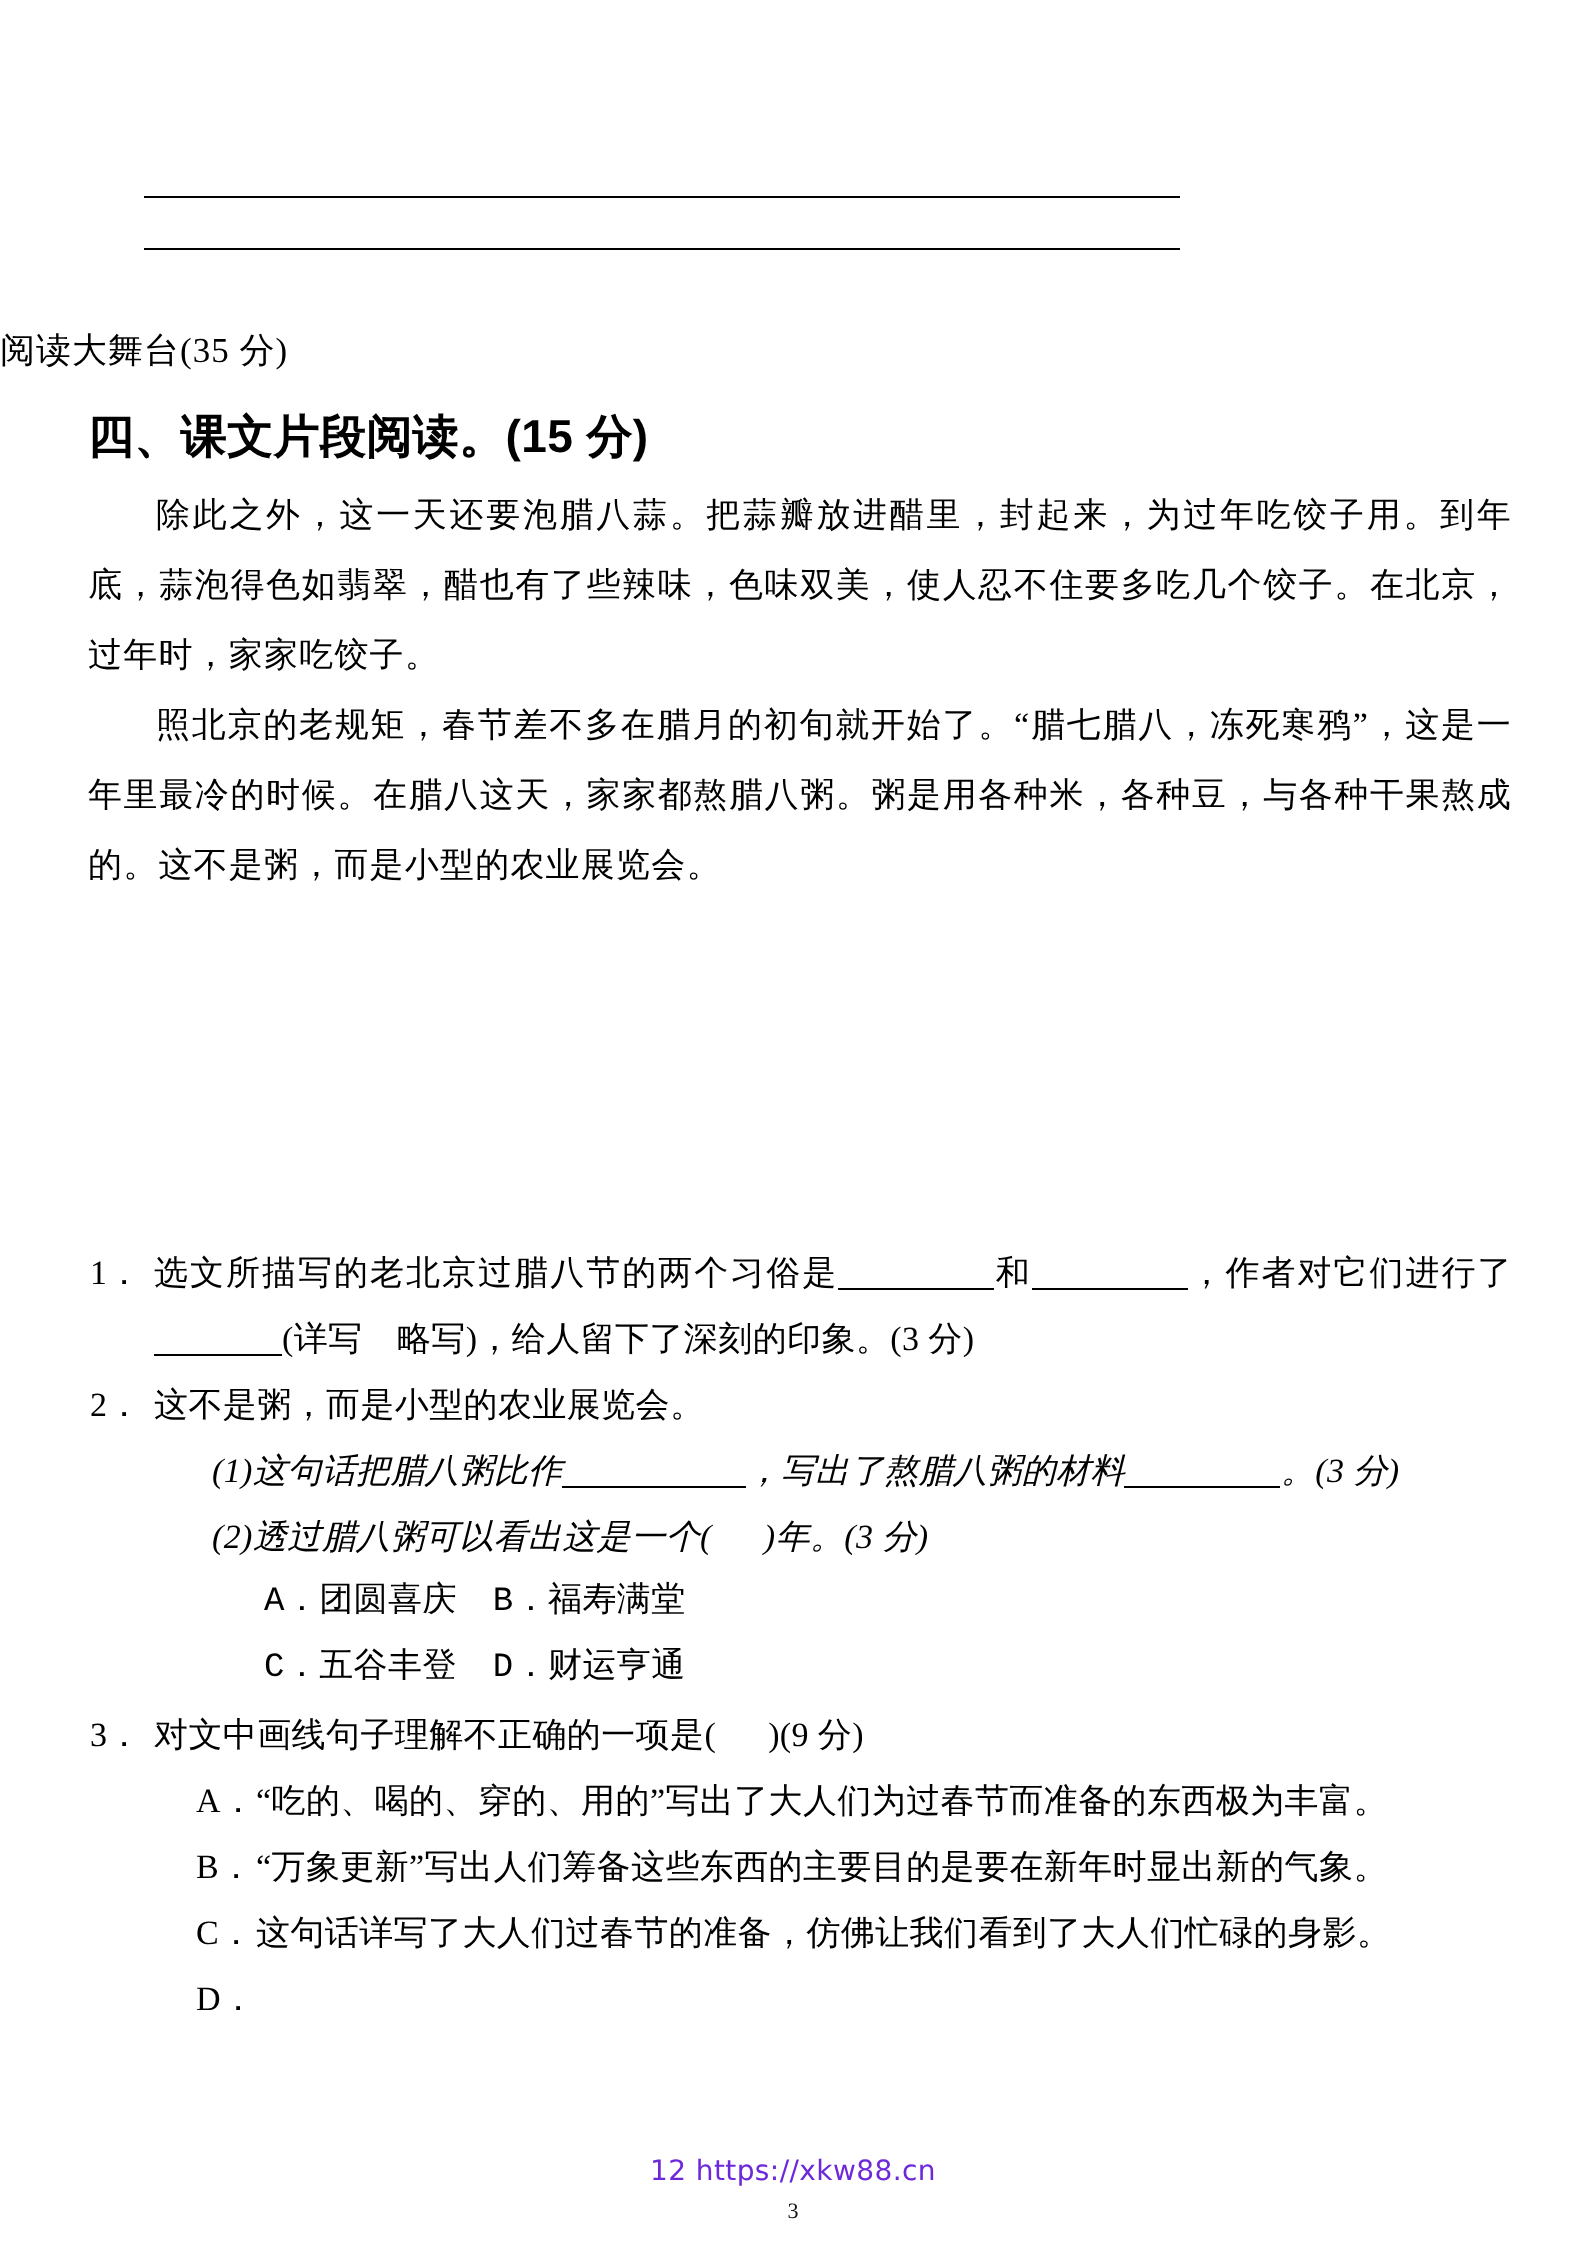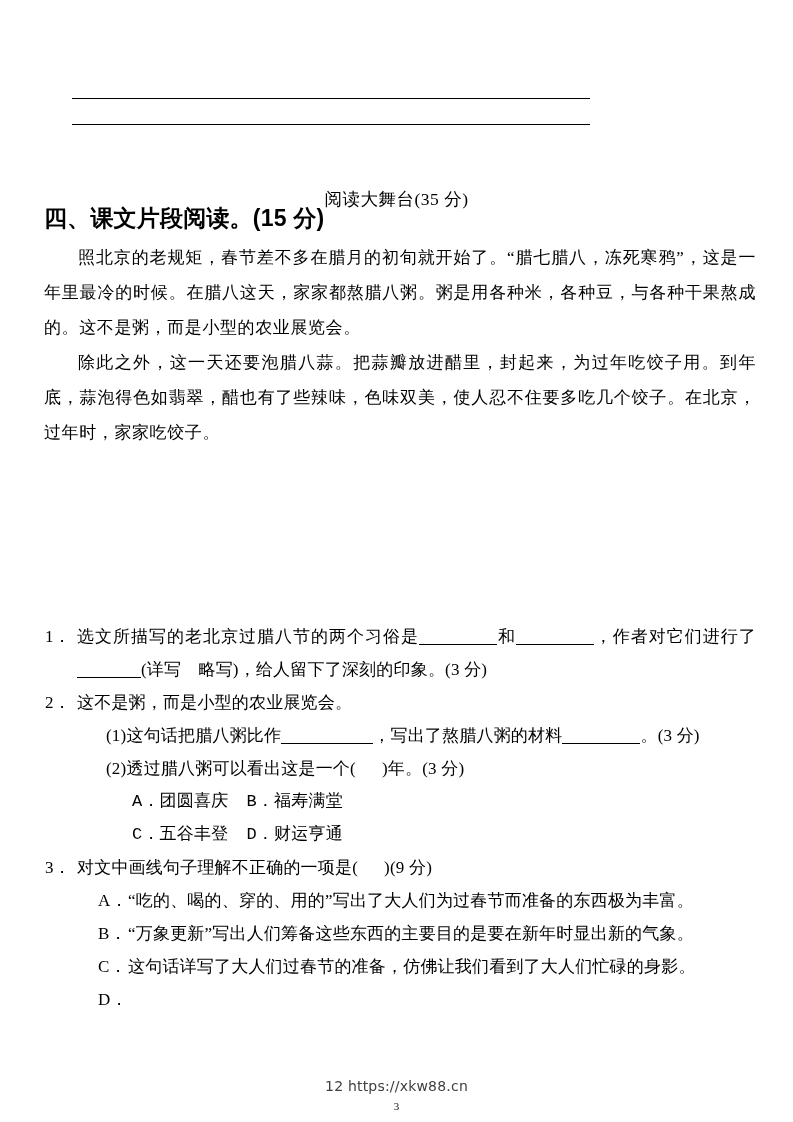--- a/index.html
+++ b/index.html
@@ -41,25 +41,23 @@
     bottom: 5px;
     border-bottom: 1.6px solid #000;
   }
 
   
   .section-banner {
     position: absolute;
     left: 0;
     right: 0;
     top: 163px;
-    text-align: center;
     font-family: "Liberation Serif", "DejaVu Serif", serif;
     font-size: 17.5px;
     letter-spacing: 0.5px;
-    margin-top: 24px;
   }
 
   
   .part-heading {
     position: absolute;
     left: 44px;
     top: 203px;
     font-family: "Liberation Sans", "DejaVu Sans", sans-serif;
     font-weight: bold;
     font-size: 23px;
@@ -114,20 +112,21 @@
     flex: 1 1 auto;
     text-align: justify;
     text-justify: inter-character;
     letter-spacing: 0.2px;
   }
   .sub {
     padding-left: 62px;
     text-align: justify;
     text-justify: inter-character;
     letter-spacing: 0.2px;
+    font-style: italic;
   }
   .opt-row {
     padding-left: 88px;
     letter-spacing: 0.2px;
     font-family: Liberation Mono, monospace;
   }
   .opt-row .gap {
     display: inline-block;
     width: 18px;
   }
@@ -162,21 +161,21 @@
     width: 26px;
   }
 
   
   .watermark {
     position: absolute;
     left: 0;
     right: 0;
     top: 1078px;
     text-align: center;
-    color: #404040;
+    color: #6d28d9;
     font-family: "DejaVu Sans", "Liberation Sans", sans-serif;
     font-size: 14px;
     letter-spacing: 0.2px;
   }
   .page-number {
     position: absolute;
     left: 0;
     right: 0;
     top: 1100px;
     text-align: center;
@@ -193,22 +192,22 @@
   <div class="answer-lines">
     <div class="answer-line"></div>
     <div class="answer-line"></div>
   </div>
 
   <div class="section-banner">阅读大舞台(35 分)</div>
 
   <div class="part-heading">四、课文片段阅读。(15 分)</div>
 
   <div class="passage">
+    <p>除此之外，这一天还要泡腊八蒜。把蒜瓣放进醋里，封起来，为过年吃饺子用。到年底，蒜泡得色如翡翠，醋也有了些辣味，色味双美，使人忍不住要多吃几个饺子。在北京，过年时，家家吃饺子。</p>
     <p>照北京的老规矩，春节差不多在腊月的初旬就开始了。“腊七腊八，冻死寒鸦”，这是一年里最冷的时候。在腊八这天，家家都熬腊八粥。粥是用各种米，各种豆，与各种干果熬成的。这不是粥，而是小型的农业展览会。</p>
-    <p>除此之外，这一天还要泡腊八蒜。把蒜瓣放进醋里，封起来，为过年吃饺子用。到年底，蒜泡得色如翡翠，醋也有了些辣味，色味双美，使人忍不住要多吃几个饺子。在北京，过年时，家家吃饺子。</p>
   </div>
 
   <div class="questions">
 
     <div class="q">
       <span class="q-num">1．</span>
       <span class="q-body"><span>选文所描写的老北京过腊八节的两个习俗是</span><span class="blank blank-md"></span><span>和</span><span class="blank blank-md"></span><span>，作者对它们进行了</span><span class="blank blank-sm"></span><span>(详写　略写)，给人留下了深刻的印象。(3 分)</span></span>
     </div>
 
     <div class="q">

